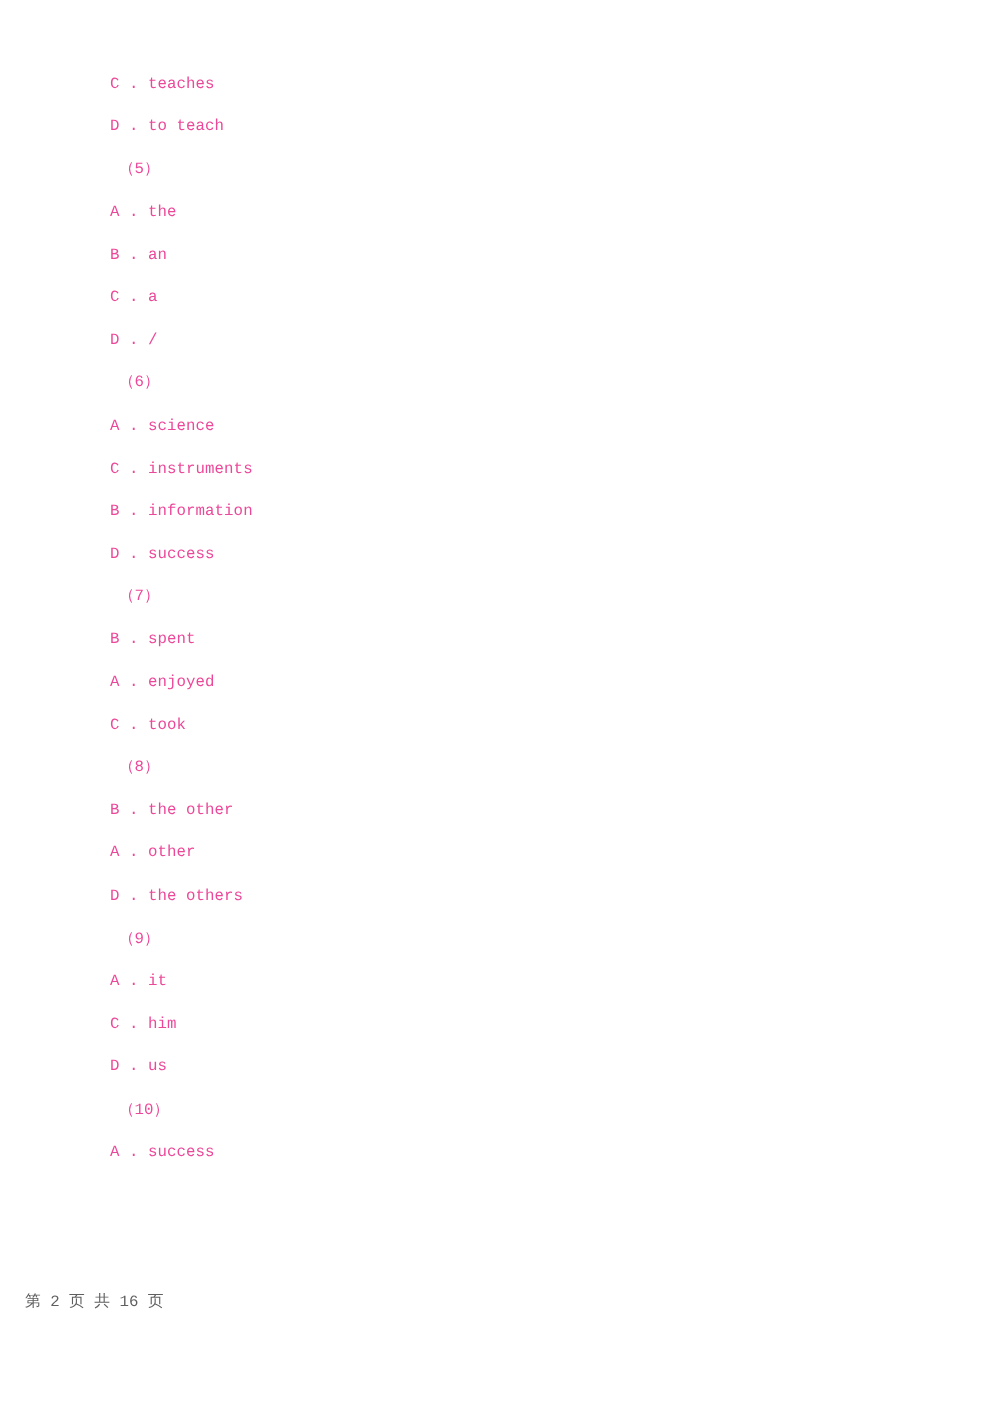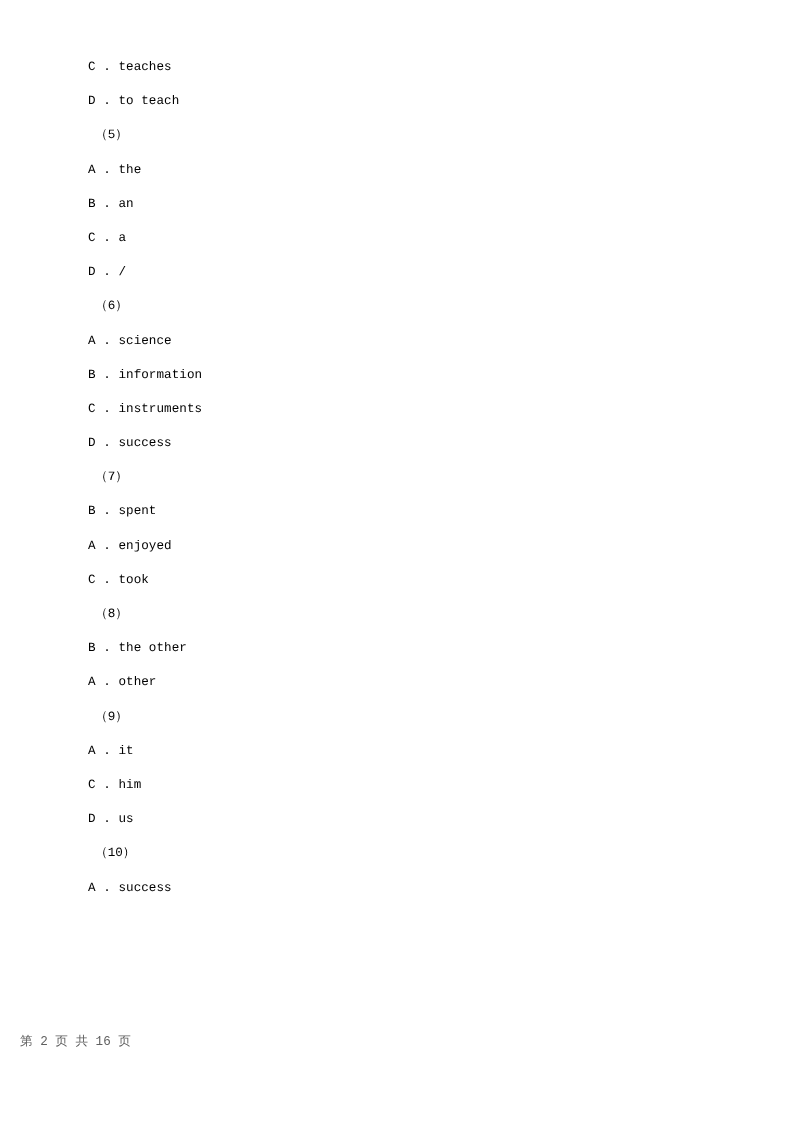--- a/index.html
+++ b/index.html
@@ -29,21 +29,21 @@
     position: absolute;
     left: 88px;
     top: 50px;
     width: 620px;
   }
 
   .line {
     height: 34.2px;
     line-height: 34.2px;
     font-size: 12.6px;
-    color: #000000;
+    color: #ec4899;
     letter-spacing: 0.05px;
     white-space: pre;
     text-rendering: geometricPrecision;
   }
 
   .line.option {
     padding-left: 0;
   }
 
   .line.qnum {
@@ -72,30 +72,31 @@
   <div class="content">
       <div class="line option">C . teaches</div>
       <div class="line option">D . to teach</div>
       <div class="line qnum">（5）</div>
       <div class="line option">A . the</div>
       <div class="line option">B . an</div>
       <div class="line option">C . a</div>
       <div class="line option">D . /</div>
       <div class="line qnum">（6）</div>
       <div class="line option">A . science</div>
+      <div class="line option">C . instruments</div>
       <div class="line option">B . information</div>
-      <div class="line option">C . instruments</div>
       <div class="line option">D . success</div>
       <div class="line qnum">（7）</div>
       <div class="line option">B . spent</div>
       <div class="line option">A . enjoyed</div>
       <div class="line option">C . took</div>
       <div class="line qnum">（8）</div>
       <div class="line option">B . the other</div>
       <div class="line option">A . other</div>
+      <div class="line option">D . the others</div>
       <div class="line qnum">（9）</div>
       <div class="line option">A . it</div>
       <div class="line option">C . him</div>
       <div class="line option">D . us</div>
       <div class="line qnum">（10）</div>
       <div class="line option">A . success</div>
     </div>
 
   <div class="footer">第 2 页 共 16 页</div>
 

